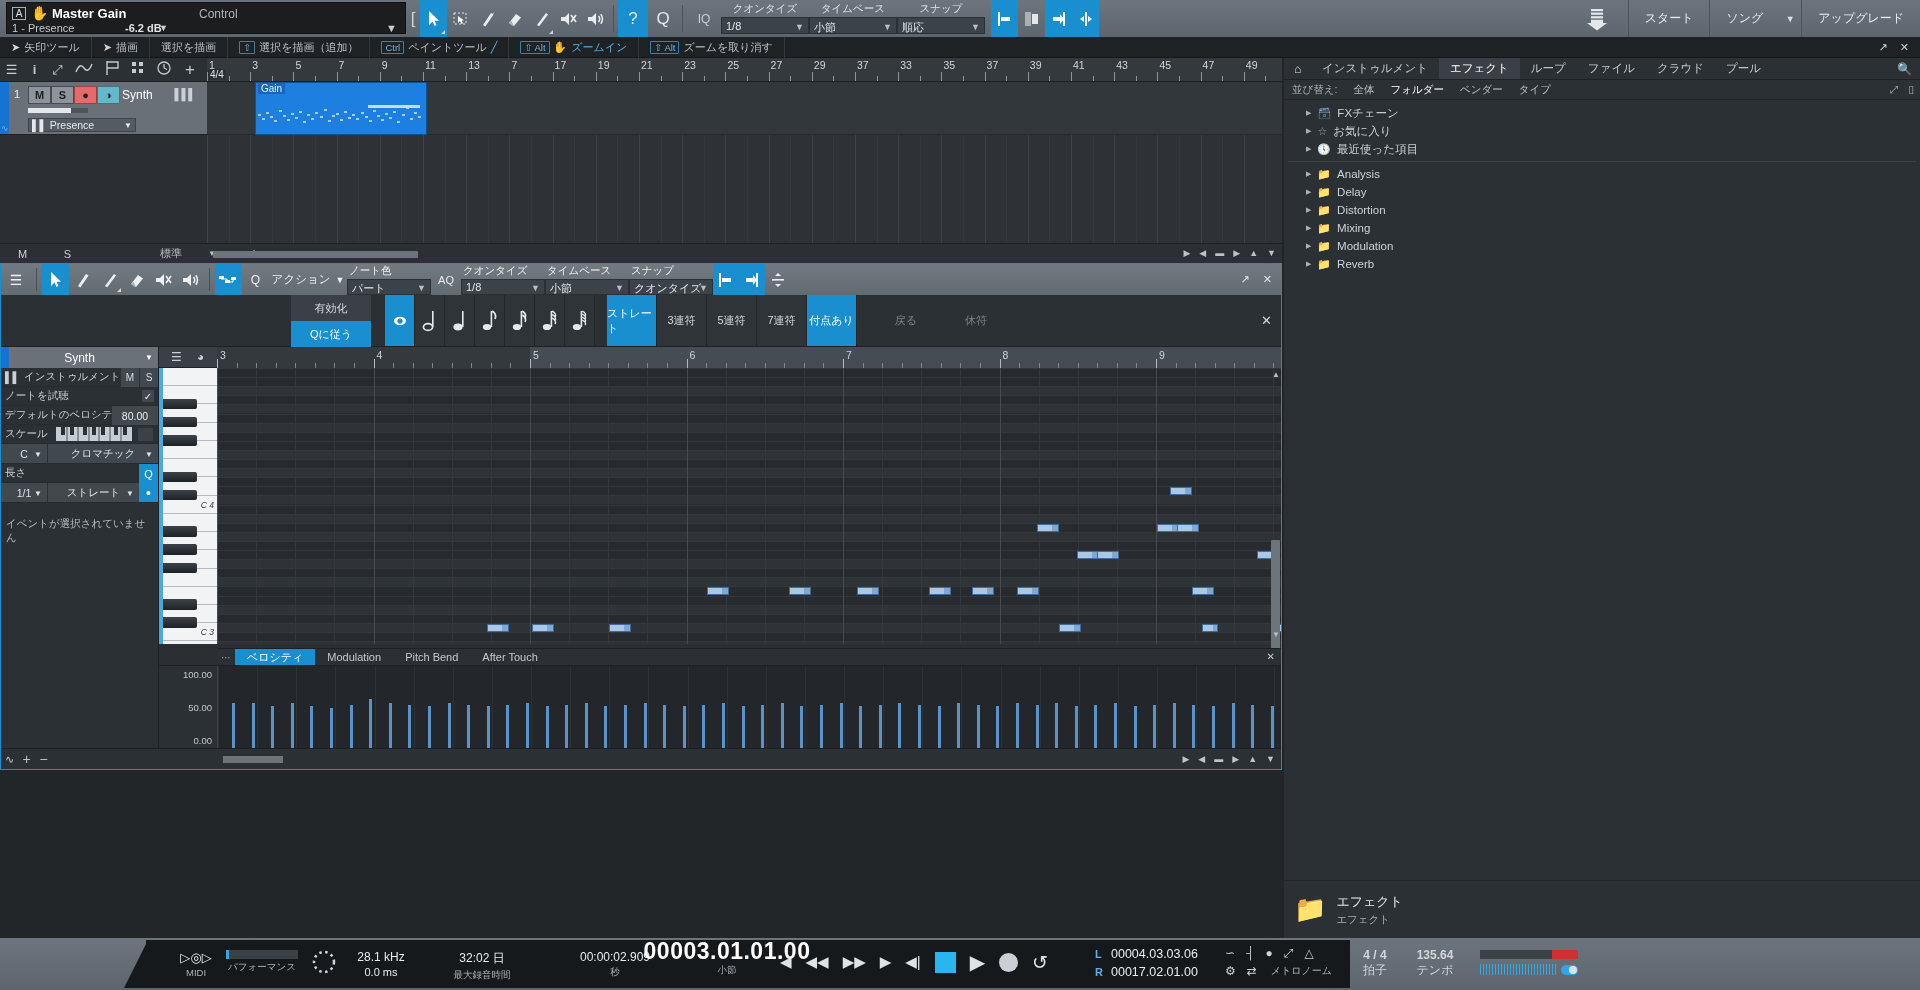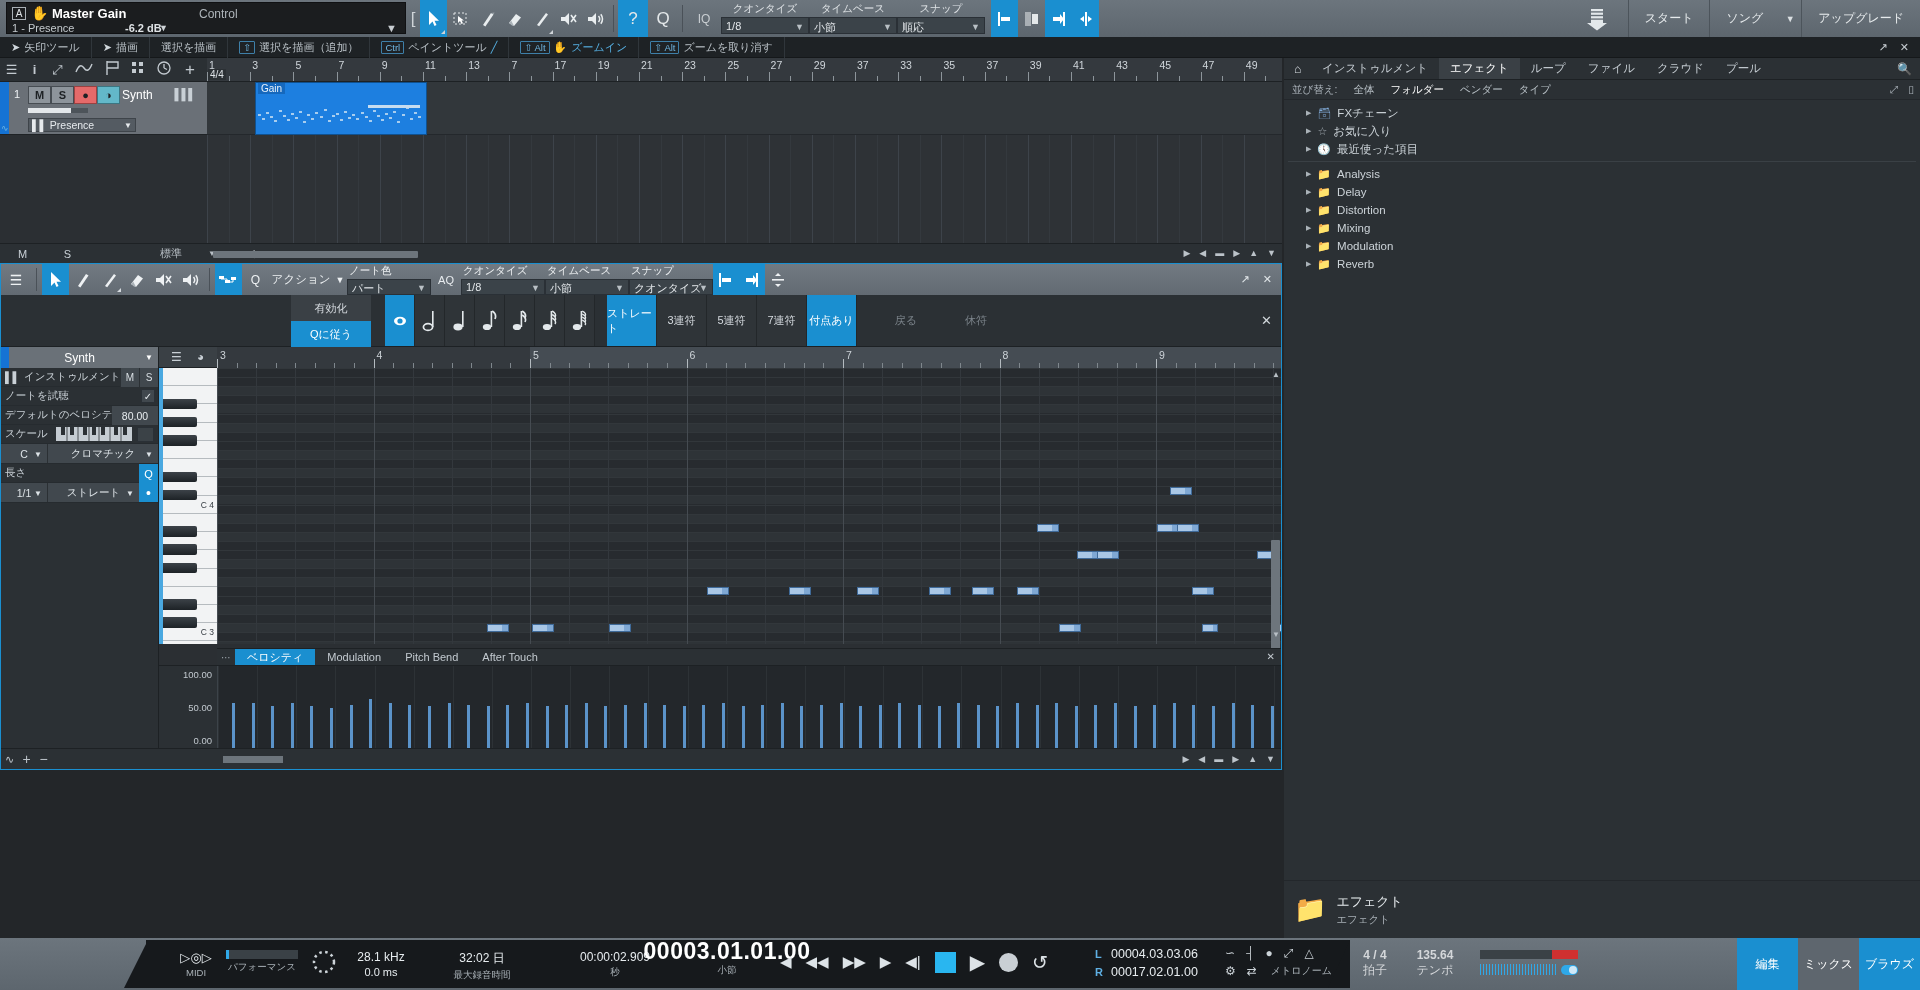--- a/index.html
+++ b/index.html
@@ -198,21 +198,21 @@
   .pr-ruler .num { position:absolute; top:2px; font-size:10.5px; color:#cdd3d8; }
   .pr-ruler .tk { position:absolute; bottom:0; width:1px; height:5px; background:#7f878d; }
   .pr-ruler .tkb { position:absolute; bottom:0; width:1px; height:9px; background:#b4bbc0; }
 
   .keys { position:absolute; left:158px; top:104px; width:58px; bottom:125px; background:#1f2327;
           overflow:hidden; }
   .keys .sel-edge { position:absolute; left:0; top:0; width:4px; height:100%; background:#4aa8e0; }
   .wk { position:absolute; left:4px; right:0; background:#f2f3f4; border-bottom:1px solid #b6bbbf; }
   .bk { position:absolute; left:4px; width:34px; background:linear-gradient(#3c4248,#1d2226);
         border-radius:0 2px 2px 0; }
-  .klabel { position:absolute; right:3px; font-size:8.5px; color:#343a40; }
+  .klabel { position:absolute; right:3px; font-size:8.5px; color:#343a40;font-style:italic; }
 
   .roll { position:absolute; left:216px; top:104px; right:0; bottom:125px;
           background:#272b2f; overflow:hidden; }
   .roll .hrow { position:absolute; left:0; right:0; height:1px; background:#32373b; }
   .roll .brow { position:absolute; left:0; right:0; background:#2e3337; }
   .roll .vln { position:absolute; top:0; bottom:0; width:1px; background:#33383d; }
   .roll .vln.bar { background:#454b51; }
   .note { position:absolute; height:8px; background:#7fa8d4; border:1px solid #3f6a99; }
   .note i { position:absolute; left:0; top:0; bottom:0; background:#a9c7e6; display:block; }
 
@@ -957,20 +957,21 @@
         <span class="sel-sm">
           <span>1/1</span>
             <i>▼</i>
         </span>
         <span class="sel-lg">
           <span>ストレート</span>
             <i>▼</i>
         </span>
         <span class="dbadge">•</span>
       </div>
+      <div class="insp-note">イベントが選択されていません</div>
     </div>
 
     <div class="pr-top">
       <span class="ic" style="left:12px">☰</span>
       <span class="ic" style="left:38px">◕</span>
     </div>
     <div class="pr-ruler">
       <div class="hl" style="left:313px; right:0;"></div>
       <div id="prTicks">
           <div class="num" style="left: 3px;">3</div>
@@ -1499,20 +1500,15 @@
     </div>
     <div class="tp-meter">
       <div class="bar">
           <i></i>
         </div>
       <div style="position:relative">
         <div class="ticks"></div>
         <div class="knob"></div>
       </div>
     </div>
-    <div class="tp-rbtns">
-      <div class="tp-rb blue">編集</div>
-      <div class="tp-rb grey">ミックス</div>
-      <div class="tp-rb blue">ブラウズ</div>
-    </div>
   </div>
 
 </div>
 
 </body></html>

